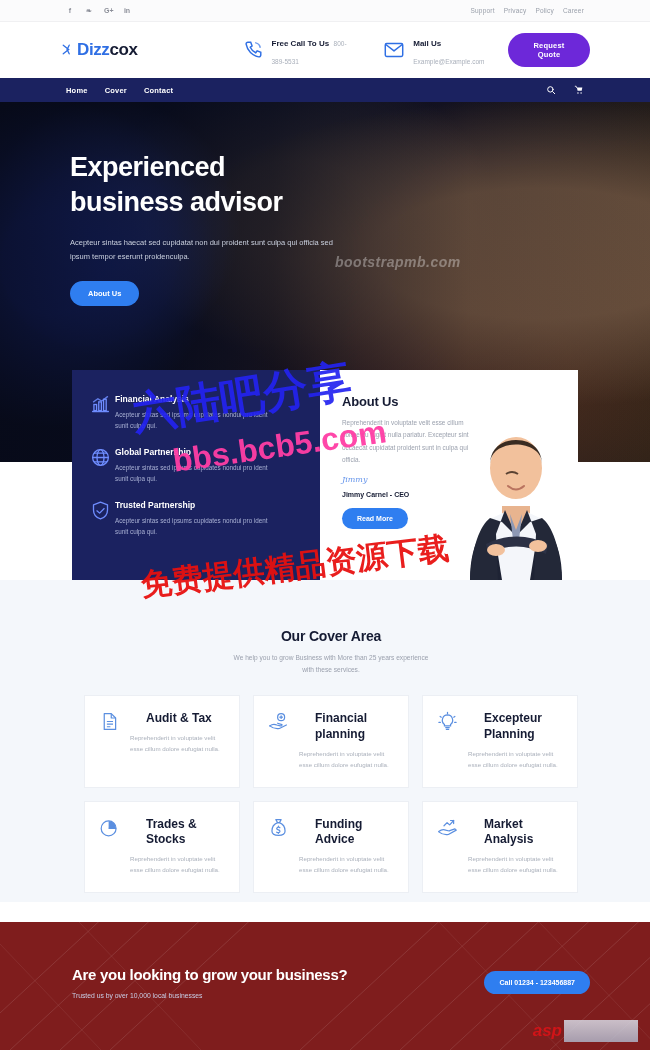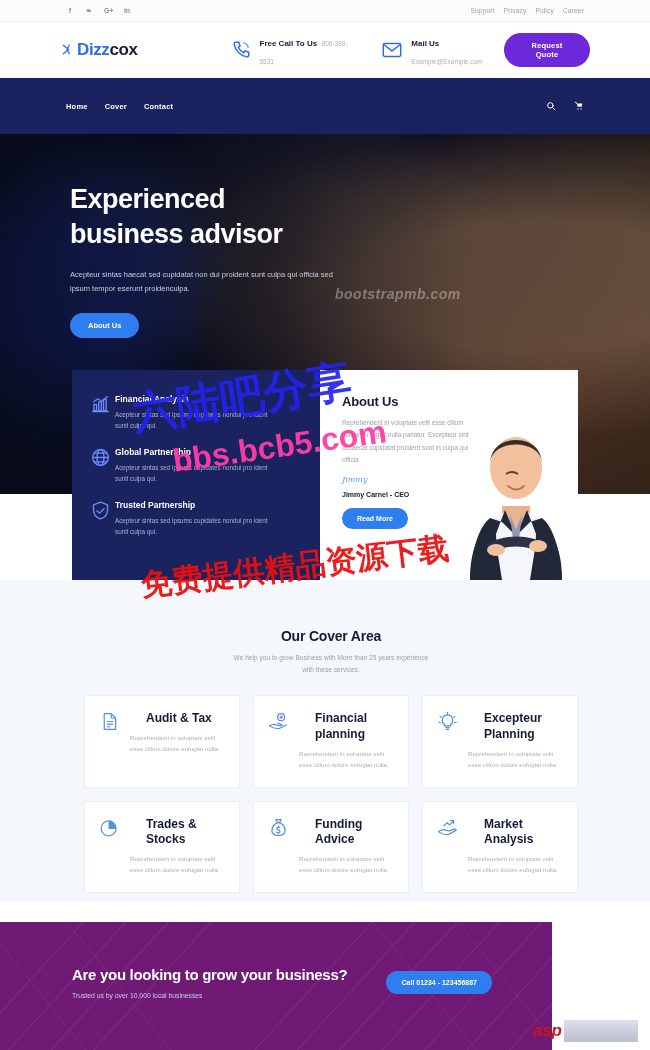--- a/index.html
+++ b/index.html
@@ -22,21 +22,21 @@
   .socials .s-ico {
     font-size:7px; color:#8c8f99; line-height:1;
     width:8px; text-align:center; font-weight:700;
   }
   .toplinks { display:flex; gap:9px; align-items:center; }
   .toplinks a { font-size:6.5px; color:#9aa0ab; text-decoration:none; letter-spacing:.2px; }
 
   
   .header {
     height:56px; background:#ffffff; display:flex; align-items:center;
-    padding:0 60px; gap:0;
+    padding:0 60px; gap:12px;
   }
   .logo { display:flex; align-items:center; gap:4px; }
   .logo-mark { color:#2f6fe4; font-size:15px; font-weight:700; line-height:1; }
   .logo-text { font-size:17px; font-weight:700; letter-spacing:-.4px; }
   .logo-text .b { color:#2f6fe4; }
   .logo-text .d { color:#151b33; }
 
   .contact-group { display:flex; align-items:center; gap:30px; margin-left:92px; }
   .contact { display:flex; align-items:center; gap:8px; }
   .c-ico { width:22px; height:22px; color:#2f6fe4; flex:0 0 auto; }
@@ -45,21 +45,21 @@
   .c-txt .c-s { font-size:6.5px; color:#aab0bb; line-height:1.4; }
 
   .quote-btn {
     margin-left:auto; background:#6d28d9; color:#fff; border:none;
     font-size:7.5px; font-weight:700; padding:8px 17px; border-radius:20px;
     cursor:pointer; letter-spacing:.2px; font-family:inherit;
   }
 
   
   .nav {
-    height:56px; background:#1b2260; display:flex; align-items:center;
+    height:24px; background:#1b2260; display:flex; align-items:center;
     padding:0 66px; position:relative; z-index:5;
   }
   .nav-links { display:flex; gap:17px; }
   .nav-links a {
     color:#ffffff; font-size:7.5px; font-weight:700; text-decoration:none; letter-spacing:.2px;
   }
   .nav-icons { margin-left:auto; display:flex; gap:18px; align-items:center; color:#fff; }
   .nav-icons svg { width:10px; height:10px; display:block; }
 
   
@@ -154,22 +154,22 @@
     background:#ffffff; border:1px solid #eceff4; padding:15px 14px 17px 14px;
     display:flex; gap:10px; min-height:80px;
   }
   .s-ic { width:21px; height:21px; flex:0 0 auto; color:#5b8fe0; }
   .s-ic svg { width:21px; height:21px; display:block; }
   .s-bd h3 { font-size:12px; font-weight:700; color:#151b33; line-height:1.3;margin-left:16px; }
   .s-bd p { font-size:6.2px; color:#aab0bb; line-height:1.8; margin-top:5px; }
 
   
   .cta {
-    position:absolute; top:922px; left:0; width:552px; height:128px;
-    background:#701a75; overflow:hidden;
+    position:absolute; top:922px; left:0; width:650px; height:128px;
+    background:#7f1d1d; overflow:hidden;
   }
   .cta-bg { position:absolute; inset:0; opacity:.22; }
   .cta-bg svg { width:100%; height:100%; display:block; }
   .cta-inner {
     position:relative; z-index:2; padding:44px 60px 0 72px;
     display:flex; align-items:flex-start;
   }
   .cta h2 { color:#ffffff; font-size:15px; font-weight:700; letter-spacing:-.3px; }
   .cta p { color:#c8cee6; font-size:6.8px; margin-top:9px; }
   .cta-btn {

